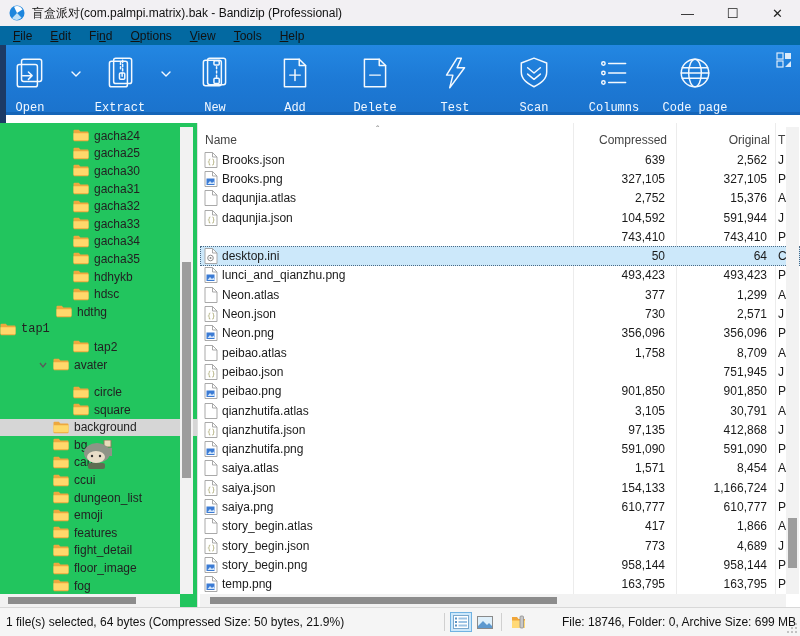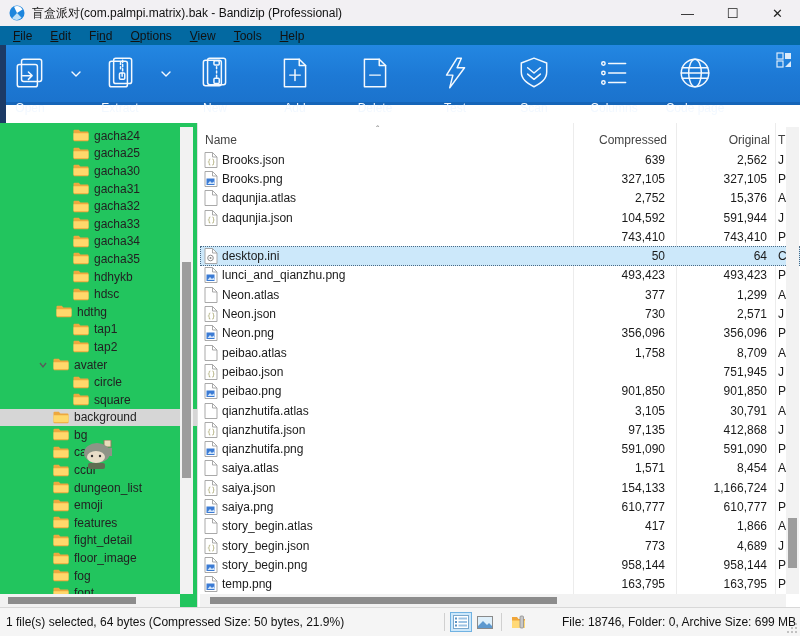--- a/index.html
+++ b/index.html
@@ -12,21 +12,21 @@
   .title-text { font-size:12px; color:#111; }
   .win-controls { position:absolute; right:0; top:0; height:26px; display:flex; }
   .win-btn { width:45px; height:26px; display:flex; align-items:center; justify-content:center; color:#222; font-size:13px; }
 
   
   .menubar { position:absolute; left:0; top:26px; width:800px; height:19px; background:#0369a1; display:flex; align-items:center; padding-left:4px; }
   .menu-item { padding:1px 9px; color:#111; }
   .menu-item u { text-decoration:underline; }
 
   
-  .toolbar { position:absolute; left:0; top:45px; width:800px; height:60px; background:linear-gradient(180deg,#2387e2 0%,#1d79d5 55%,#1b73cd 100%); border-bottom:3px solid #1565b8; }
+  .toolbar { position:absolute; left:0; top:45px; width:800px; height:70px; background:linear-gradient(180deg,#2387e2 0%,#1d79d5 55%,#1b73cd 100%); border-bottom:3px solid #1565b8;font-family:Liberation Mono, monospace; }
   .toolbar-edge { position:absolute; left:0; top:0; width:6px; height:78px; background:#1c3a66; }
   .tb-btn { position:absolute; top:6px; width:72px; height:66px; display:flex; flex-direction:column; align-items:center; justify-content:space-between; }
   .tb-icon { width:36px; height:36px; margin-top:4px; }
   .tb-label { color:#f2f8ff; font-size:12px; padding-bottom:2px; white-space:nowrap; }
   .tb-chevron { position:absolute; top:24px; width:12px; height:10px; }
   .tb-grid { position:absolute; right:8px; top:7px; width:16px; height:16px; }
 
   
   .content { position:absolute; left:0; top:123px; width:800px; height:484px; background:#fff; }
   .pane-divider { position:absolute; left:197px; top:0; width:1px; height:484px; background:#e0e0e0; }
@@ -277,21 +277,21 @@
           </svg>
           <span class="tree-label">hdsc</span>
         </div>
         <div class="tree-row" style="padding-left: 56px;">
           <svg class="tree-folder" viewBox="0 0 16 13">
   <path d="M0.5 1.8 a1 1 0 0 1 1-1 h4.3 l1.6 1.8 h7.1 a1 1 0 0 1 1 1 v7.6 a1 1 0 0 1-1 1 h-13 a1 1 0 0 1-1-1 Z" fill="#eda83e"></path>
   <path d="M0.5 4.2 h15 v6 a1 1 0 0 1-1 1 h-13 a1 1 0 0 1-1-1 Z" fill="#ffd86b"></path>
           </svg>
           <span class="tree-label">hdthg</span>
         </div>
-        <div class="tree-row" style="padding-left: 73px;">
+        <div class="tree-row" style=" font-family: Liberation Mono, monospace;">
           <svg class="tree-folder" viewBox="0 0 16 13">
   <path d="M0.5 1.8 a1 1 0 0 1 1-1 h4.3 l1.6 1.8 h7.1 a1 1 0 0 1 1 1 v7.6 a1 1 0 0 1-1 1 h-13 a1 1 0 0 1-1-1 Z" fill="#eda83e"></path>
   <path d="M0.5 4.2 h15 v6 a1 1 0 0 1-1 1 h-13 a1 1 0 0 1-1-1 Z" fill="#ffd86b"></path>
           </svg>
           <span class="tree-label">tap1</span>
         </div>
         <div class="tree-row" style="padding-left: 73px;">
           <svg class="tree-folder" viewBox="0 0 16 13">
   <path d="M0.5 1.8 a1 1 0 0 1 1-1 h4.3 l1.6 1.8 h7.1 a1 1 0 0 1 1 1 v7.6 a1 1 0 0 1-1 1 h-13 a1 1 0 0 1-1-1 Z" fill="#eda83e"></path>
   <path d="M0.5 4.2 h15 v6 a1 1 0 0 1-1 1 h-13 a1 1 0 0 1-1-1 Z" fill="#ffd86b"></path>
@@ -301,21 +301,21 @@
         <div class="tree-row" style="padding-left: 53px;">
           <svg class="tree-chevron" style="left:37px" viewBox="0 0 12 12">
             <polyline points="3,4 6,8 9,4" fill="none" stroke="#5a5a5a" stroke-width="1.3"></polyline>
           </svg>
           <svg class="tree-folder" viewBox="0 0 16 13">
   <path d="M0.5 1.8 a1 1 0 0 1 1-1 h4.3 l1.6 1.8 h7.1 a1 1 0 0 1 1 1 v7.6 a1 1 0 0 1-1 1 h-13 a1 1 0 0 1-1-1 Z" fill="#eda83e"></path>
   <path d="M0.5 4.2 h15 v6 a1 1 0 0 1-1 1 h-13 a1 1 0 0 1-1-1 Z" fill="#ffd86b"></path>
           </svg>
           <span class="tree-label">avater</span>
         </div>
-        <div class="tree-row" style="padding-left: 73px;">
+        <div class="tree-row" style="padding-left: 73px; margin-top: 10px;">
           <svg class="tree-folder" viewBox="0 0 16 13">
   <path d="M0.5 1.8 a1 1 0 0 1 1-1 h4.3 l1.6 1.8 h7.1 a1 1 0 0 1 1 1 v7.6 a1 1 0 0 1-1 1 h-13 a1 1 0 0 1-1-1 Z" fill="#eda83e"></path>
   <path d="M0.5 4.2 h15 v6 a1 1 0 0 1-1 1 h-13 a1 1 0 0 1-1-1 Z" fill="#ffd86b"></path>
           </svg>
           <span class="tree-label">circle</span>
         </div>
         <div class="tree-row" style="padding-left: 73px;">
           <svg class="tree-folder" viewBox="0 0 16 13">
   <path d="M0.5 1.8 a1 1 0 0 1 1-1 h4.3 l1.6 1.8 h7.1 a1 1 0 0 1 1 1 v7.6 a1 1 0 0 1-1 1 h-13 a1 1 0 0 1-1-1 Z" fill="#eda83e"></path>
   <path d="M0.5 4.2 h15 v6 a1 1 0 0 1-1 1 h-13 a1 1 0 0 1-1-1 Z" fill="#ffd86b"></path>

